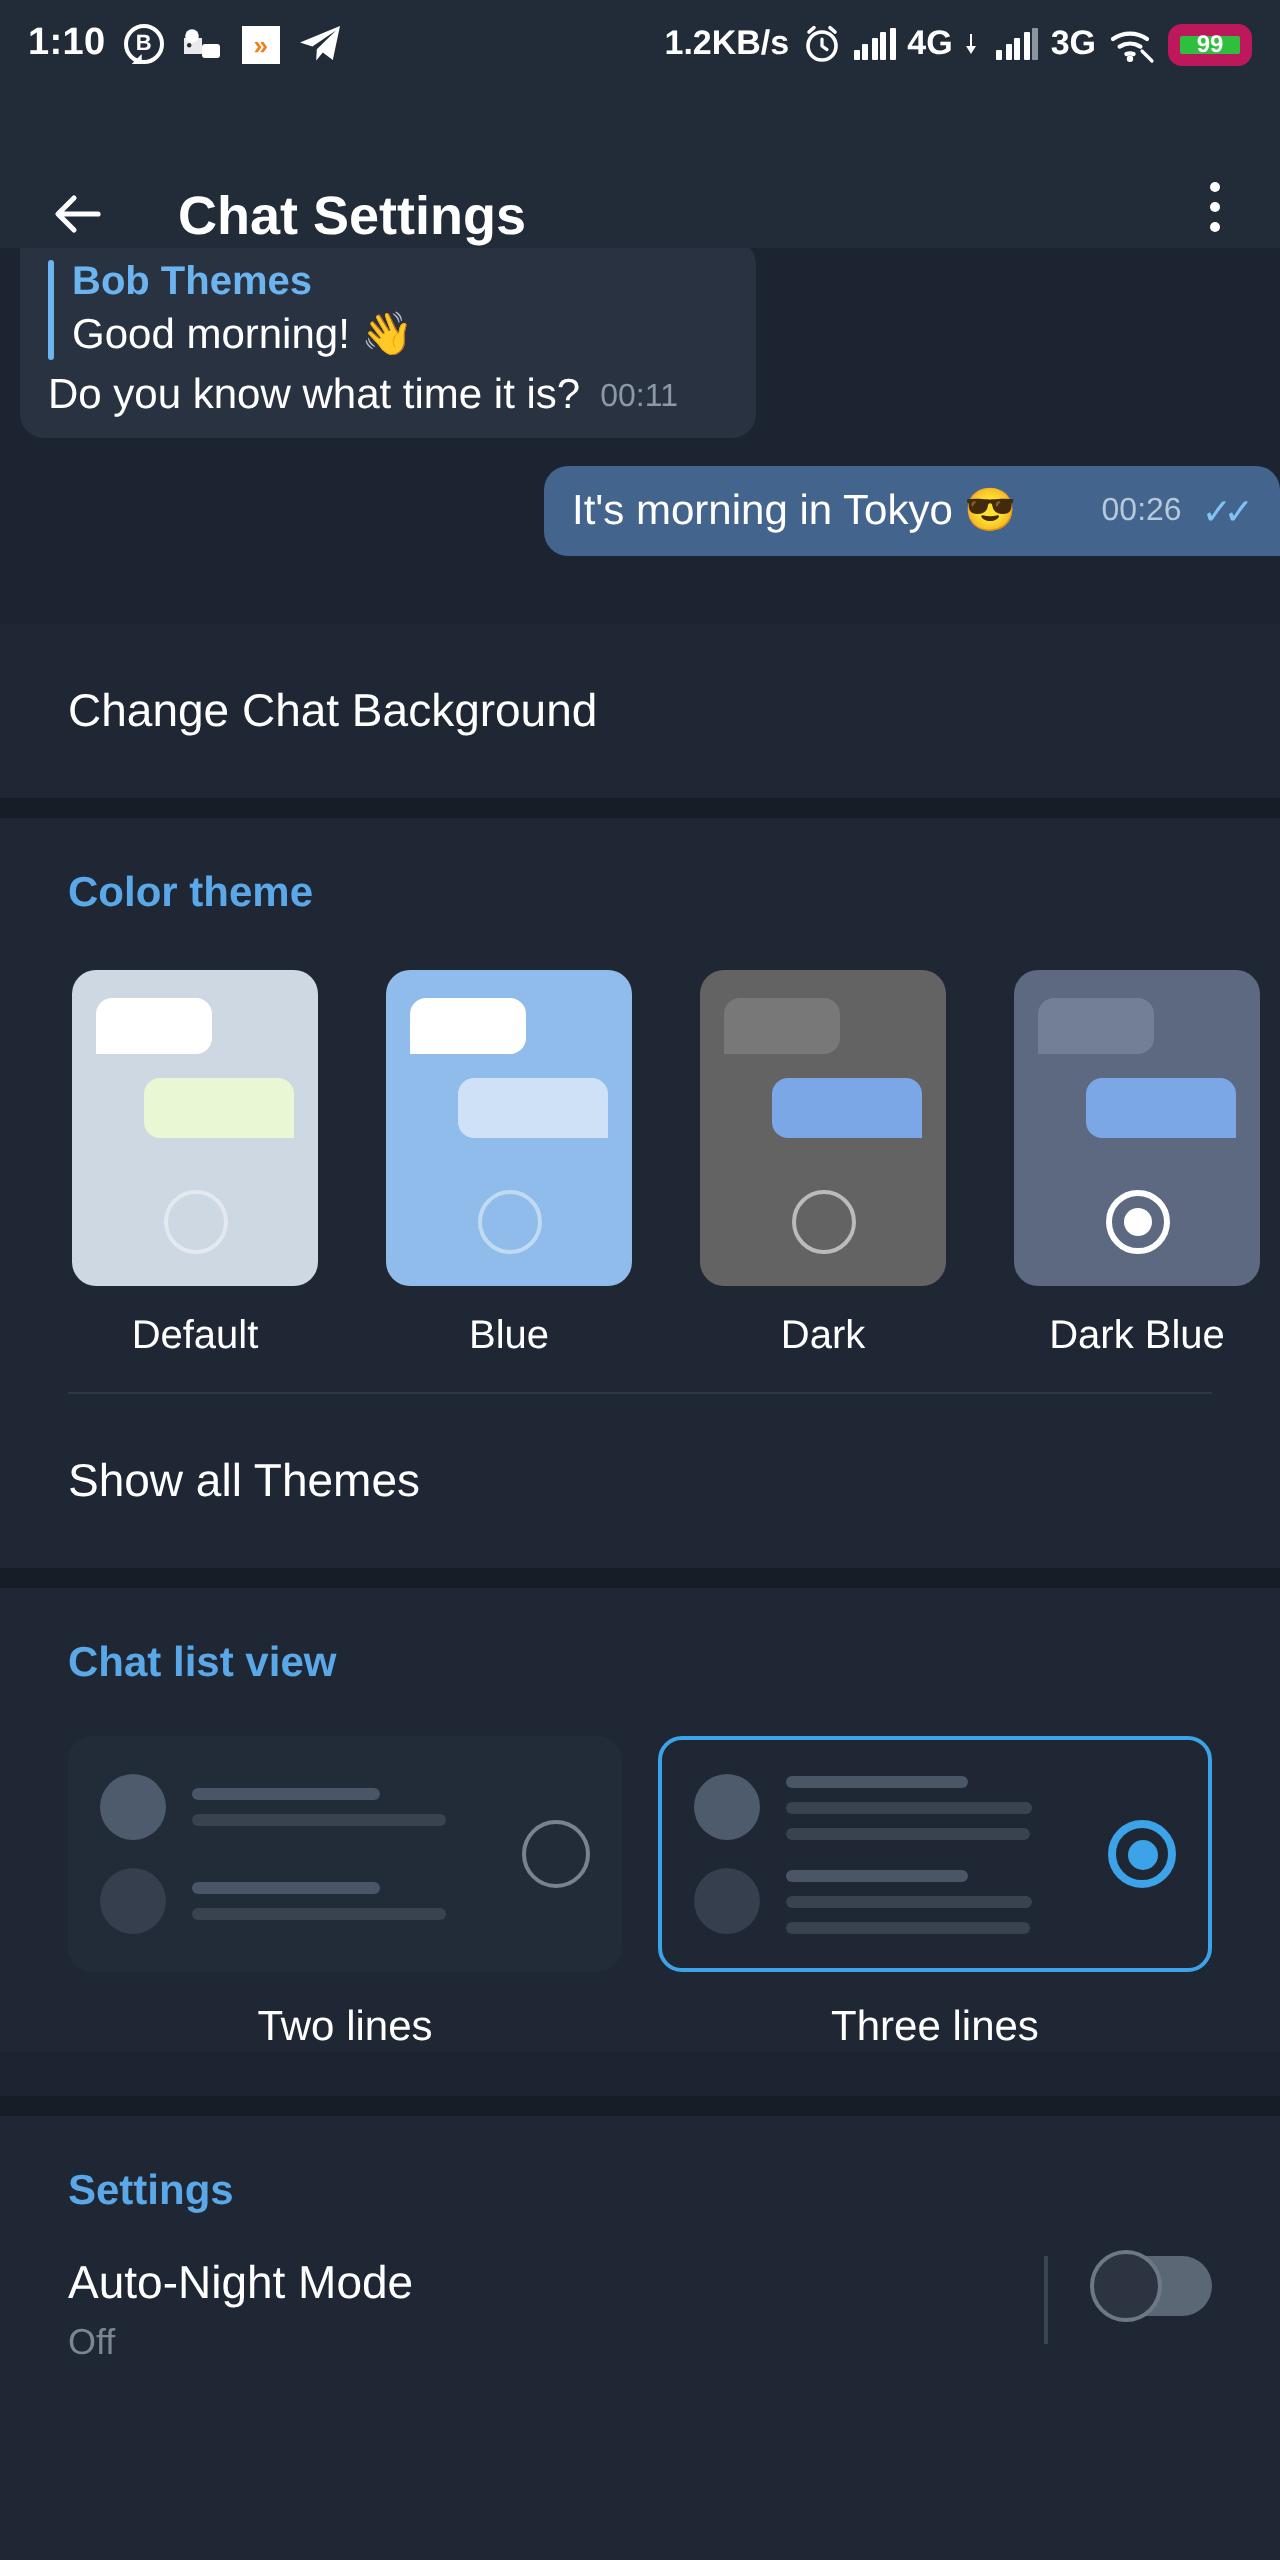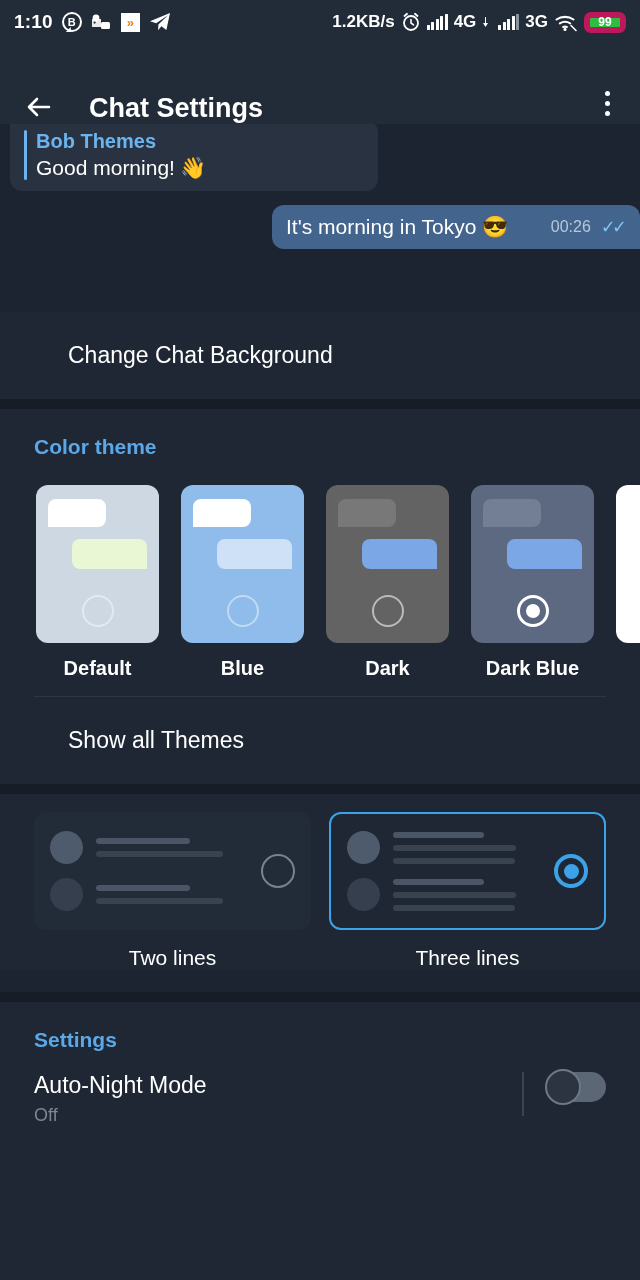--- a/index.html
+++ b/index.html
@@ -105,25 +105,25 @@
     margin-top: 14px;
   }
   .out-text { color:#fff; font-size:21px; white-space:nowrap;text-align:right;}
   .out-time { color:#b6c8db; font-size:16px; margin-left:auto;}
   .ticks { color:#7fc4f5; font-size:18px; letter-spacing:-4px; padding-right:3px;}
 
   
   .gap { height: 10px; background:#161d27; }
   .section { background:#1e2733; }
   .section-title { color:#5ba8e8; font-size:21px; font-weight:bold; padding: 26px 34px 6px 34px;}
-  .row-item { color:#ffffff; font-size:23px; padding: 30px 34px; margin-left: 34px; }
+  .row-item { color:#ffffff; font-size:23px; padding: 30px 34px; }
   .divider { height:1px; background:#2c3644; margin:0 34px; }
 
   
-  .themes-scroll { display:flex; gap:22px; padding: 20px 36px 0 36px; overflow:hidden;font-weight:bold;}
+  .themes-scroll { display:flex; gap:34px; padding: 20px 36px 0 36px; overflow:hidden;}
   .theme-cell { flex:none; width:123px; }
   .theme-card {
     width:123px; height:158px; border-radius:12px; position:relative; overflow:hidden;
   }
   .tb { position:absolute; border-radius:8px; }
   .tb-in { left:12px; top:14px; width:58px; height:28px; border-radius:8px 8px 8px 0;}
   .tb-out { right:12px; top:54px; width:75px; height:30px; border-radius:8px 8px 0 8px;}
   .t-radio {
     position:absolute; bottom:16px; left:50%; transform:translateX(-50%);
     width:32px;height:32px;border-radius:50%;
@@ -255,20 +255,24 @@
 
 <div class="chat-preview">
   <div class="bubble-in">
     <div class="reply-block">
       <div class="reply-bar"></div>
       <div>
         <div class="reply-name">Bob Themes</div>
         <div class="reply-text">Good morning! 👋</div>
       </div>
     </div>
+    <div class="msg-row">
+      <span class="msg-text">Do you know what time it is?</span>
+      <span class="msg-time">00:11</span>
+    </div>
   </div>
 
   <div class="bubble-out">
     <span class="out-text">It's morning in Tokyo 😎</span>
     <span class="out-time">00:26</span>
     <span class="ticks">✓✓</span>
   </div>
 </div>
 
 <div class="section">
@@ -324,20 +328,21 @@
     </div>
   </div>
 
   <div class="divider" style="margin-top:16px"></div>
   <div class="row-item">Show all Themes</div>
 </div>
 
 <div class="gap"></div>
 
 <div class="section">
+  <div class="section-title">Chat list view</div>
 
   <div class="clv-wrap">
 
     <div class="clv-cell">
       <div class="clv-card">
         <div class="clv-rows">
           <div class="clv-row">
             <div class="clv-av"></div>
             <div class="clv-lines">
               <div class="clv-line l1"></div>

